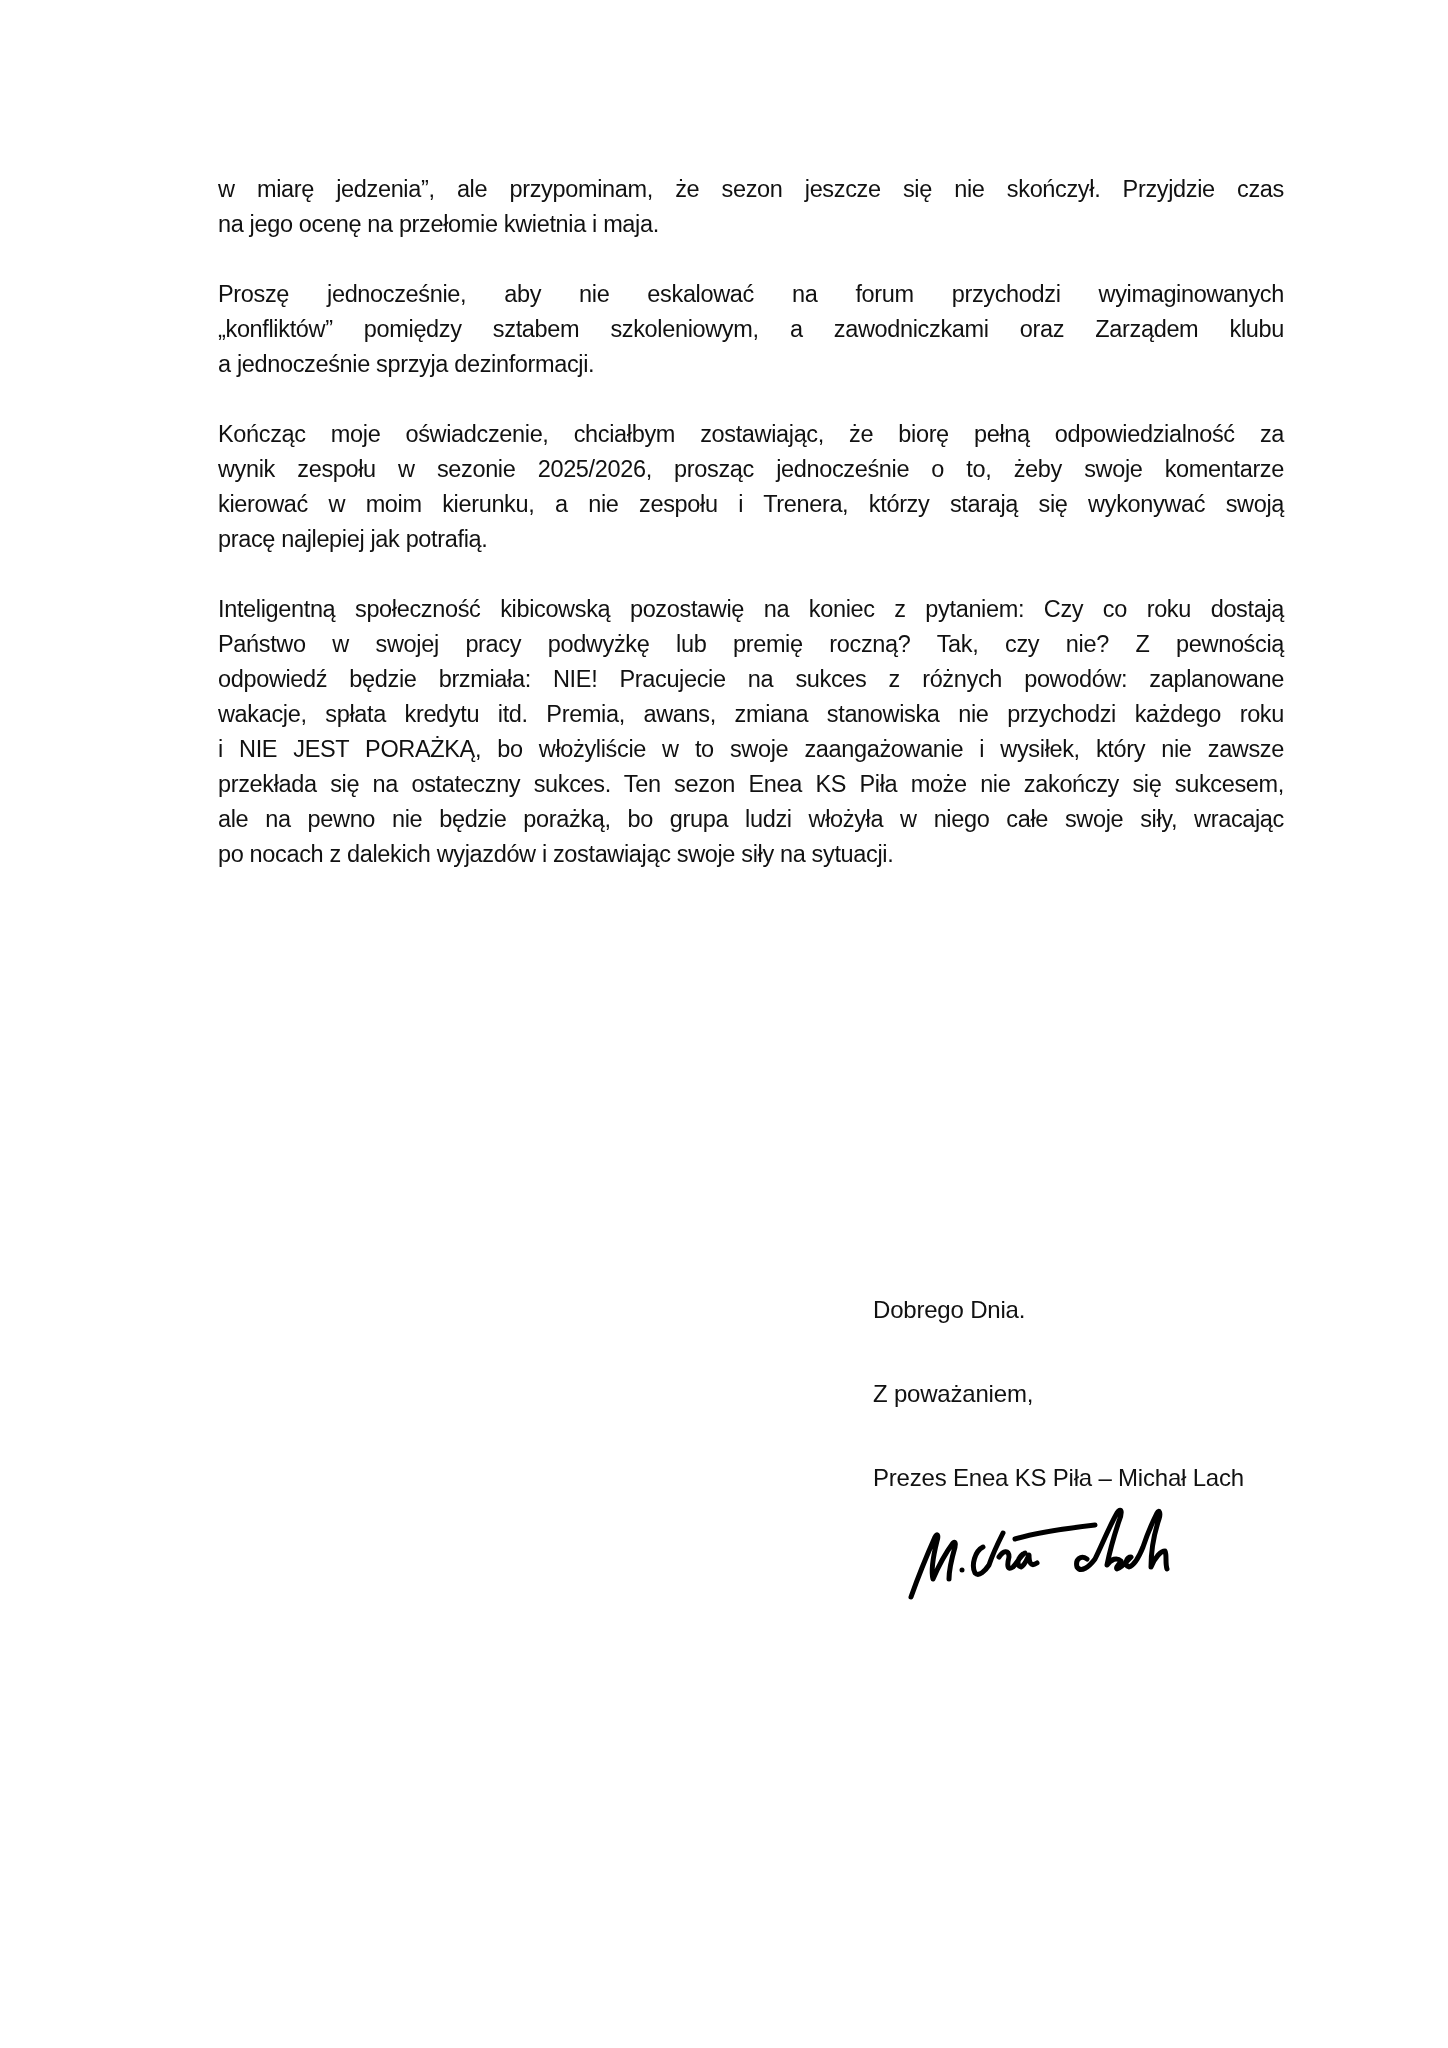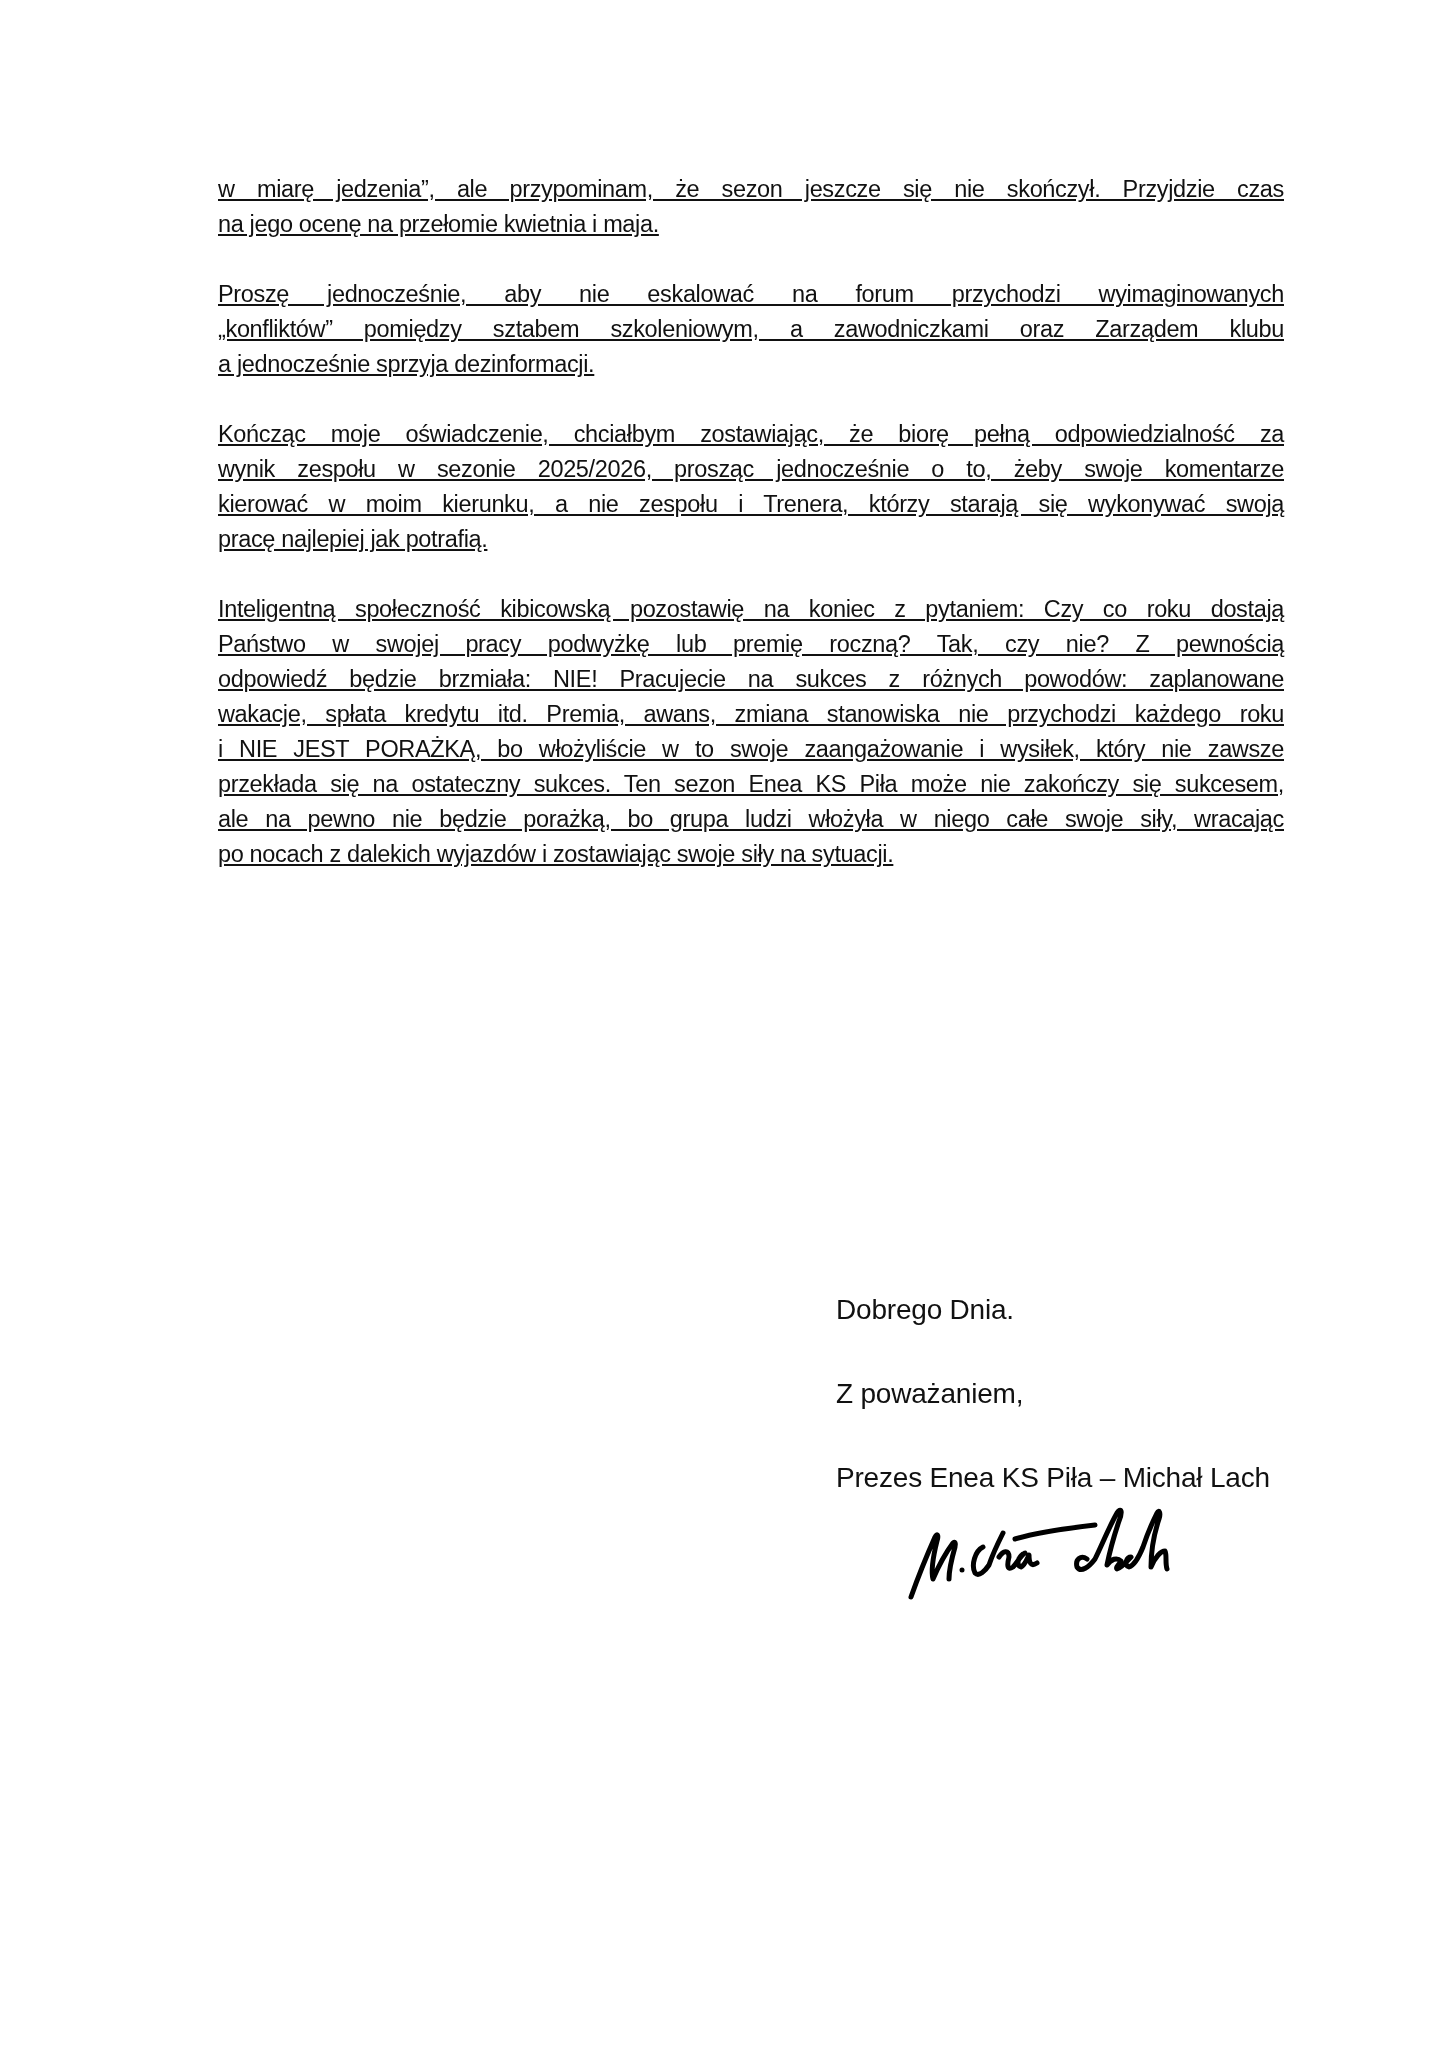--- a/index.html
+++ b/index.html
@@ -5,28 +5,27 @@
     html, body { margin: 0; padding: 0; background: #ffffff; }
     body { width: 1448px; height: 2048px; position: relative; overflow: hidden; }
     .page {
       position: absolute; left: 0; top: 0; width: 1448px; height: 2048px; background: #fff;
       font-family: "Liberation Sans", "DejaVu Sans", sans-serif; color: #111;
     }
     .body-text {
       position: absolute; left: 218px; top: 172px; width: 1066px;
       font-size: 23.5px; line-height: 35px; letter-spacing: -0.35px;
       font-stretch: condensed;
-      text-decoration: underline;
     }
     .para { margin: 0 0 35px 0; text-align: justify; text-align-last: left; }
     .line { display: block; text-align: justify; text-align-last: justify; white-space: nowrap; }
     .line.last { text-align-last: left; }
     .closing {
-      position: absolute; left: 836px; top: 1292px;
-      font-size: 28px; line-height: 35px; letter-spacing: -0.2px;
+      position: absolute; left: 873px; top: 1292px;
+      font-size: 24px; line-height: 35px; letter-spacing: -0.2px;
     }
     .closing div { margin-bottom: 49px; white-space: nowrap; }
     .signature { position: absolute; left: 895px; top: 1495px; width: 320px; height: 120px; }
   </style>
 </head>
 <body>
 
 <div class="page">
   <div class="body-text">
     <p class="para">

